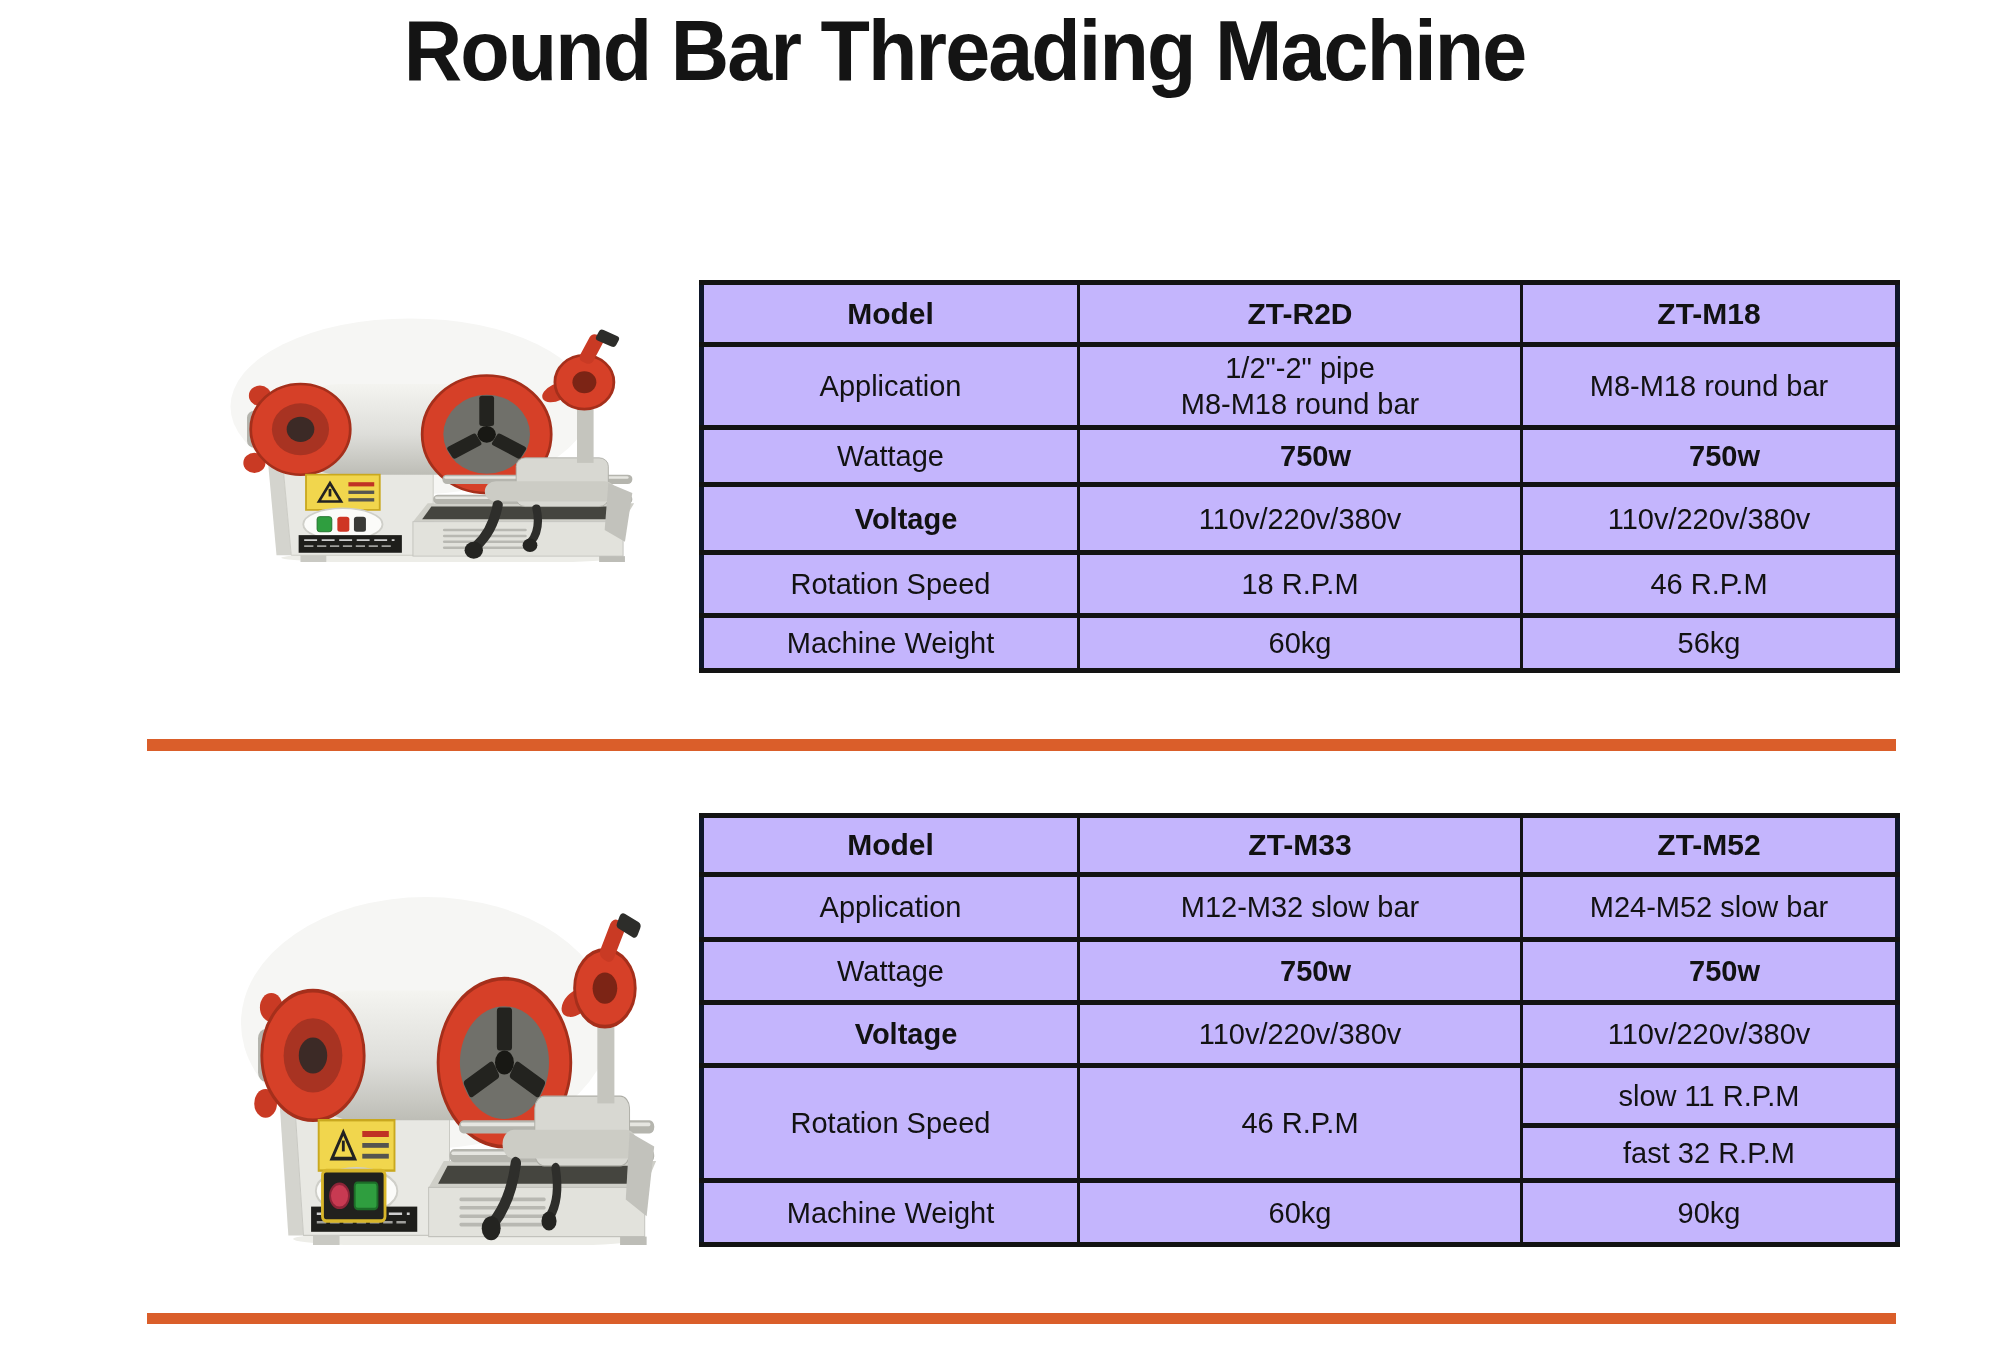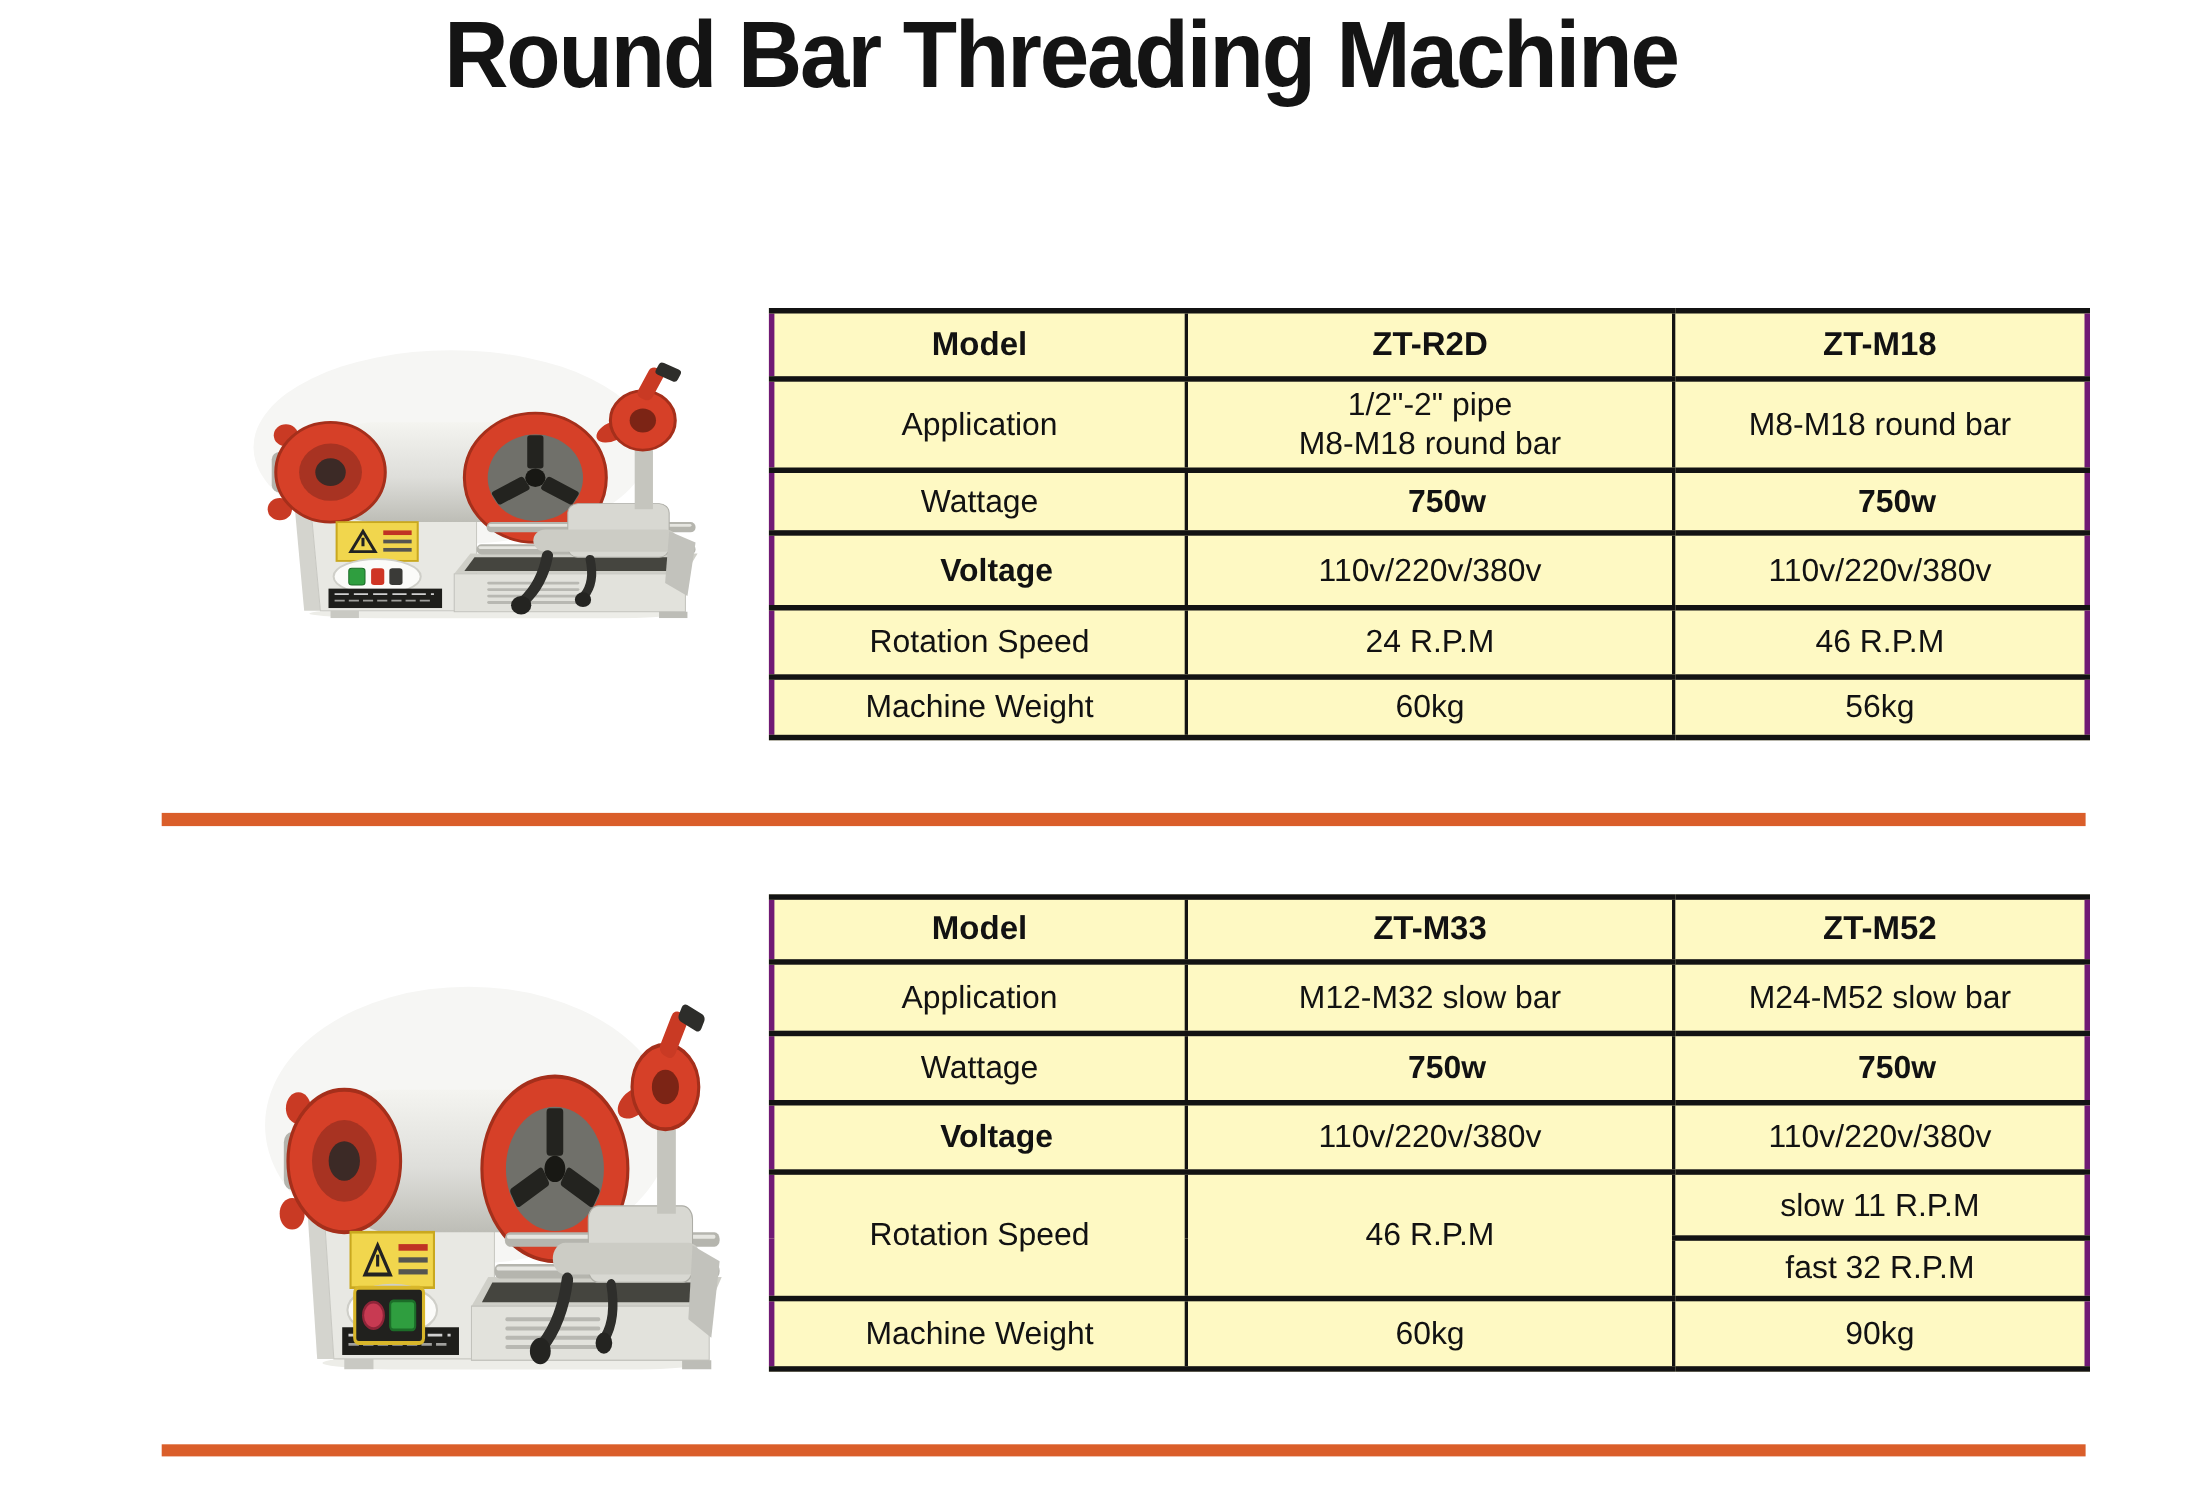--- a/index.html
+++ b/index.html
@@ -37,22 +37,22 @@
     background:#DA5E2A;
   }
   .divider.d1{ top:739px; }
   .divider.d2{ top:1313px; height:11px; }
 
   table.spec{
     position:absolute;
     border-collapse:collapse;
     table-layout:fixed;
     width:1196px;
-    border:5px solid #701a75;
-    background:#fef9c3;
+    border:5px solid #0f172a;
+    background:#c4b5fd;
   }
   table.spec.t1{ left:699px; top:280px; }
   table.spec.t2{ left:699px; top:813px; }
   table.spec td{
     border:3px solid #131313;
     border-top-width:5px;
     border-bottom-width:5px;
     text-align:center;
     vertical-align:middle;
     font-size:29px;
@@ -223,21 +223,21 @@
       <td class="b">750w</td>
       <td class="b">750w</td>
     </tr>
     <tr style="height:68px">
       <td class="b">Voltage</td>
       <td>110v/220v/380v</td>
       <td>110v/220v/380v</td>
     </tr>
     <tr style="height:63px">
       <td>Rotation Speed</td>
-      <td>24 R.P.M</td>
+      <td>18 R.P.M</td>
       <td>46 R.P.M</td>
     </tr>
     <tr style="height:55px">
       <td>Machine Weight</td>
       <td>60kg</td>
       <td>56kg</td>
     </tr>
   </tbody>
     </table>
 

